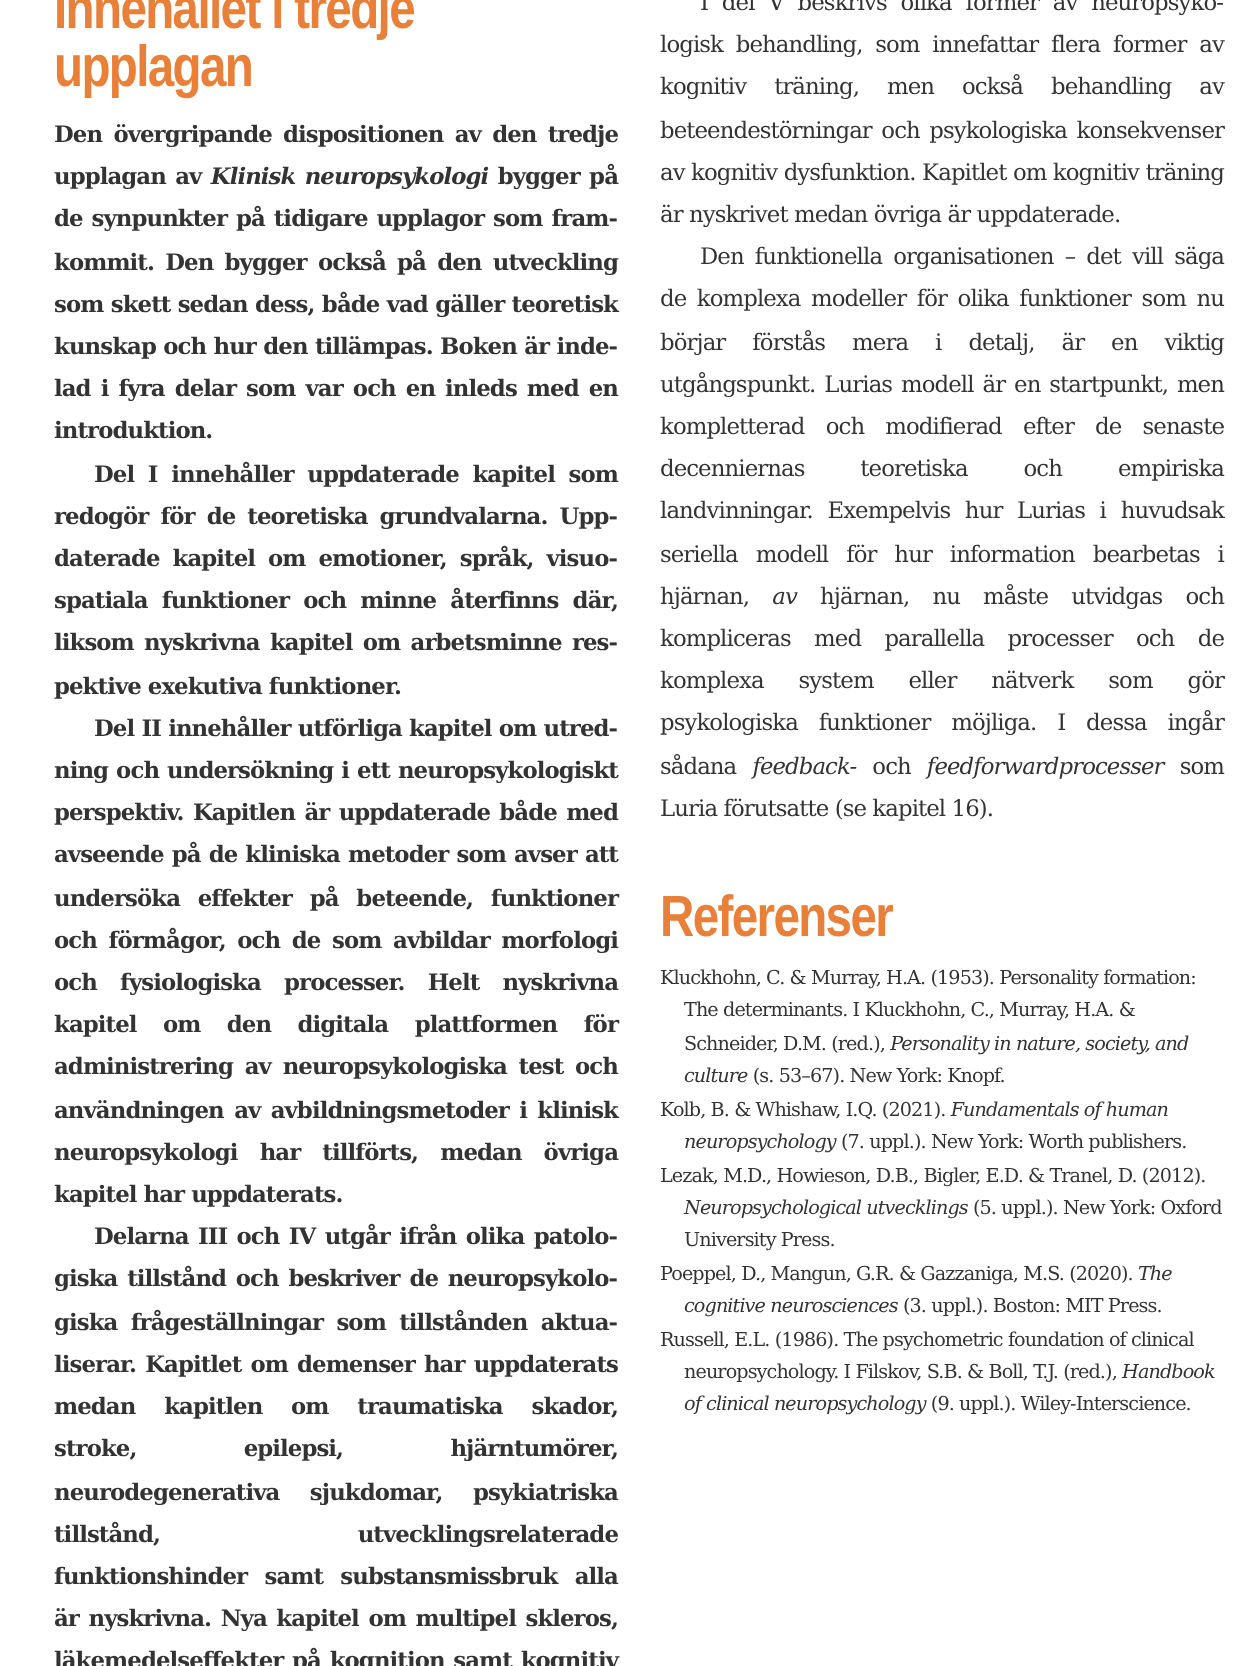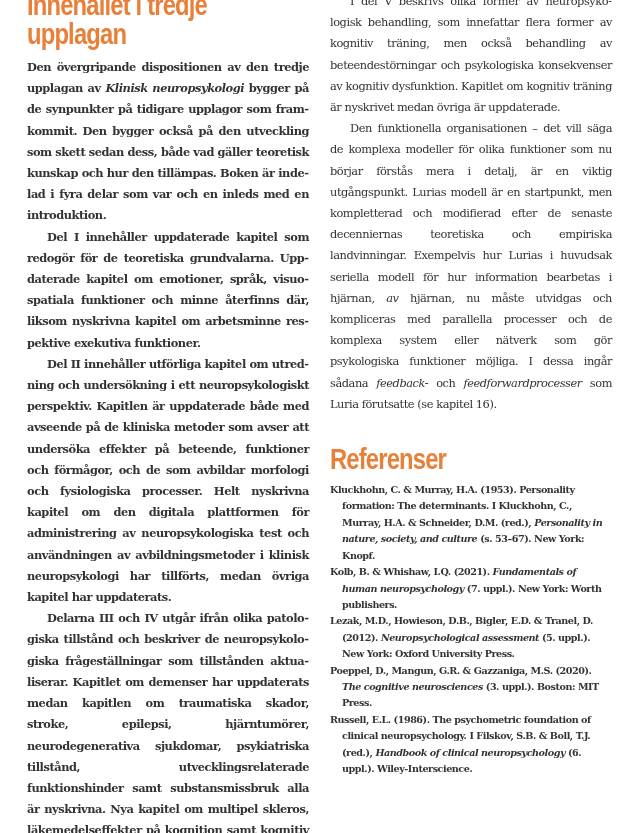--- a/index.html
+++ b/index.html
@@ -37,21 +37,20 @@
   .refs { margin-top: 8px; }
   .ref {
     font-family: "DejaVu Serif", serif;
     font-size: 9.6px;
     line-height: 16.4px;
     color: #333333;
     padding-left: 12px;
     text-indent: -12px;
     margin: 0;
     letter-spacing: -0.45px;
-    font-weight: bold;
   }
   i { font-style: italic; }
 </style>
 </head>
 <body>
 
 <div class="col col-left">
   <div class="heading heading-top">
     <div>Innehållet i tredje</div>
     <div>upplagan</div>
@@ -68,17 +67,17 @@
   <div class="body-text right-first">
     <p class="para indent">I del V beskrivs olika former av neuropsyko­logisk behandling, som innefattar flera former av kognitiv träning, men också behandling av beteendestörningar och psykologiska konse­kvenser av kognitiv dysfunktion. Kapitlet om kognitiv träning är nyskrivet medan övriga är uppdaterade.</p>
     <p class="para indent"><span>Den funktionella organisationen – det vill säga de komplexa modeller för olika funktioner som nu börjar förstås mera i detalj, är en viktig utgångspunkt. Lurias modell är en startpunkt, men kompletterad och modifierad efter de senaste decenniernas teoretiska och empiriska landvinningar. Exempelvis hur Lurias i huvud­sak seriella modell för hur information bear­betas i hjärnan, </span><i>av</i><span> hjärnan, nu måste utvidgas och kompliceras med parallella processer och de komplexa system eller nätverk som gör psykologiska funktioner möjliga. I dessa ingår sådana </span><i>feedback-</i><span> och </span><i>feedforwardprocesser</i><span> som Luria förutsatte (se kapitel 16).</span></p>
   </div>
 
   <div class="heading ref-heading">Referenser</div>
 
   <div class="refs">
     <p class="ref"><span>Kluckhohn, C. &amp; Murray, H.A. (1953). Personality formation: The determinants. I Kluckhohn, C., Murray, H.A. &amp; Schneider, D.M. (red.), </span><i>Personality in nature, society, and culture</i><span> (s. 53–67). New York: Knopf.</span></p>
     <p class="ref"><span>Kolb, B. &amp; Whishaw, I.Q. (2021). </span><i>Fundamentals of human neuropsychology</i><span> (7. uppl.). New York: Worth publishers.</span></p>
-    <p class="ref"><span>Lezak, M.D., Howieson, D.B., Bigler, E.D. &amp; Tranel, D. (2012). </span><i>Neuropsychological assessment</i><span> (5. uppl.). New York: Oxford University Press.</span></p>
+    <p class="ref"><span>Lezak, M.D., Howieson, D.B., Bigler, E.D. &amp; Tranel, D. (2012). </span><i>Neuropsychological utvecklings</i><span> (5. uppl.). New York: Oxford University Press.</span></p>
     <p class="ref"><span>Poeppel, D., Mangun, G.R. &amp; Gazzaniga, M.S. (2020). </span><i>The cognitive neurosciences</i><span> (3. uppl.). Boston: MIT Press.</span></p>
-    <p class="ref"><span>Russell, E.L. (1986). The psychometric foundation of clinical neuropsychology. I Filskov, S.B. &amp; Boll, T.J. (red.), </span><i>Handbook of clinical neuropsychology</i><span> (6. uppl.). Wiley-Interscience.</span></p>
+    <p class="ref"><span>Russell, E.L. (1986). The psychometric foundation of clinical neuropsychology. I Filskov, S.B. &amp; Boll, T.J. (red.), </span><i>Handbook of clinical neuropsychology</i><span> (9. uppl.). Wiley-Interscience.</span></p>
   </div>
 </div>
 
 </body></html>

